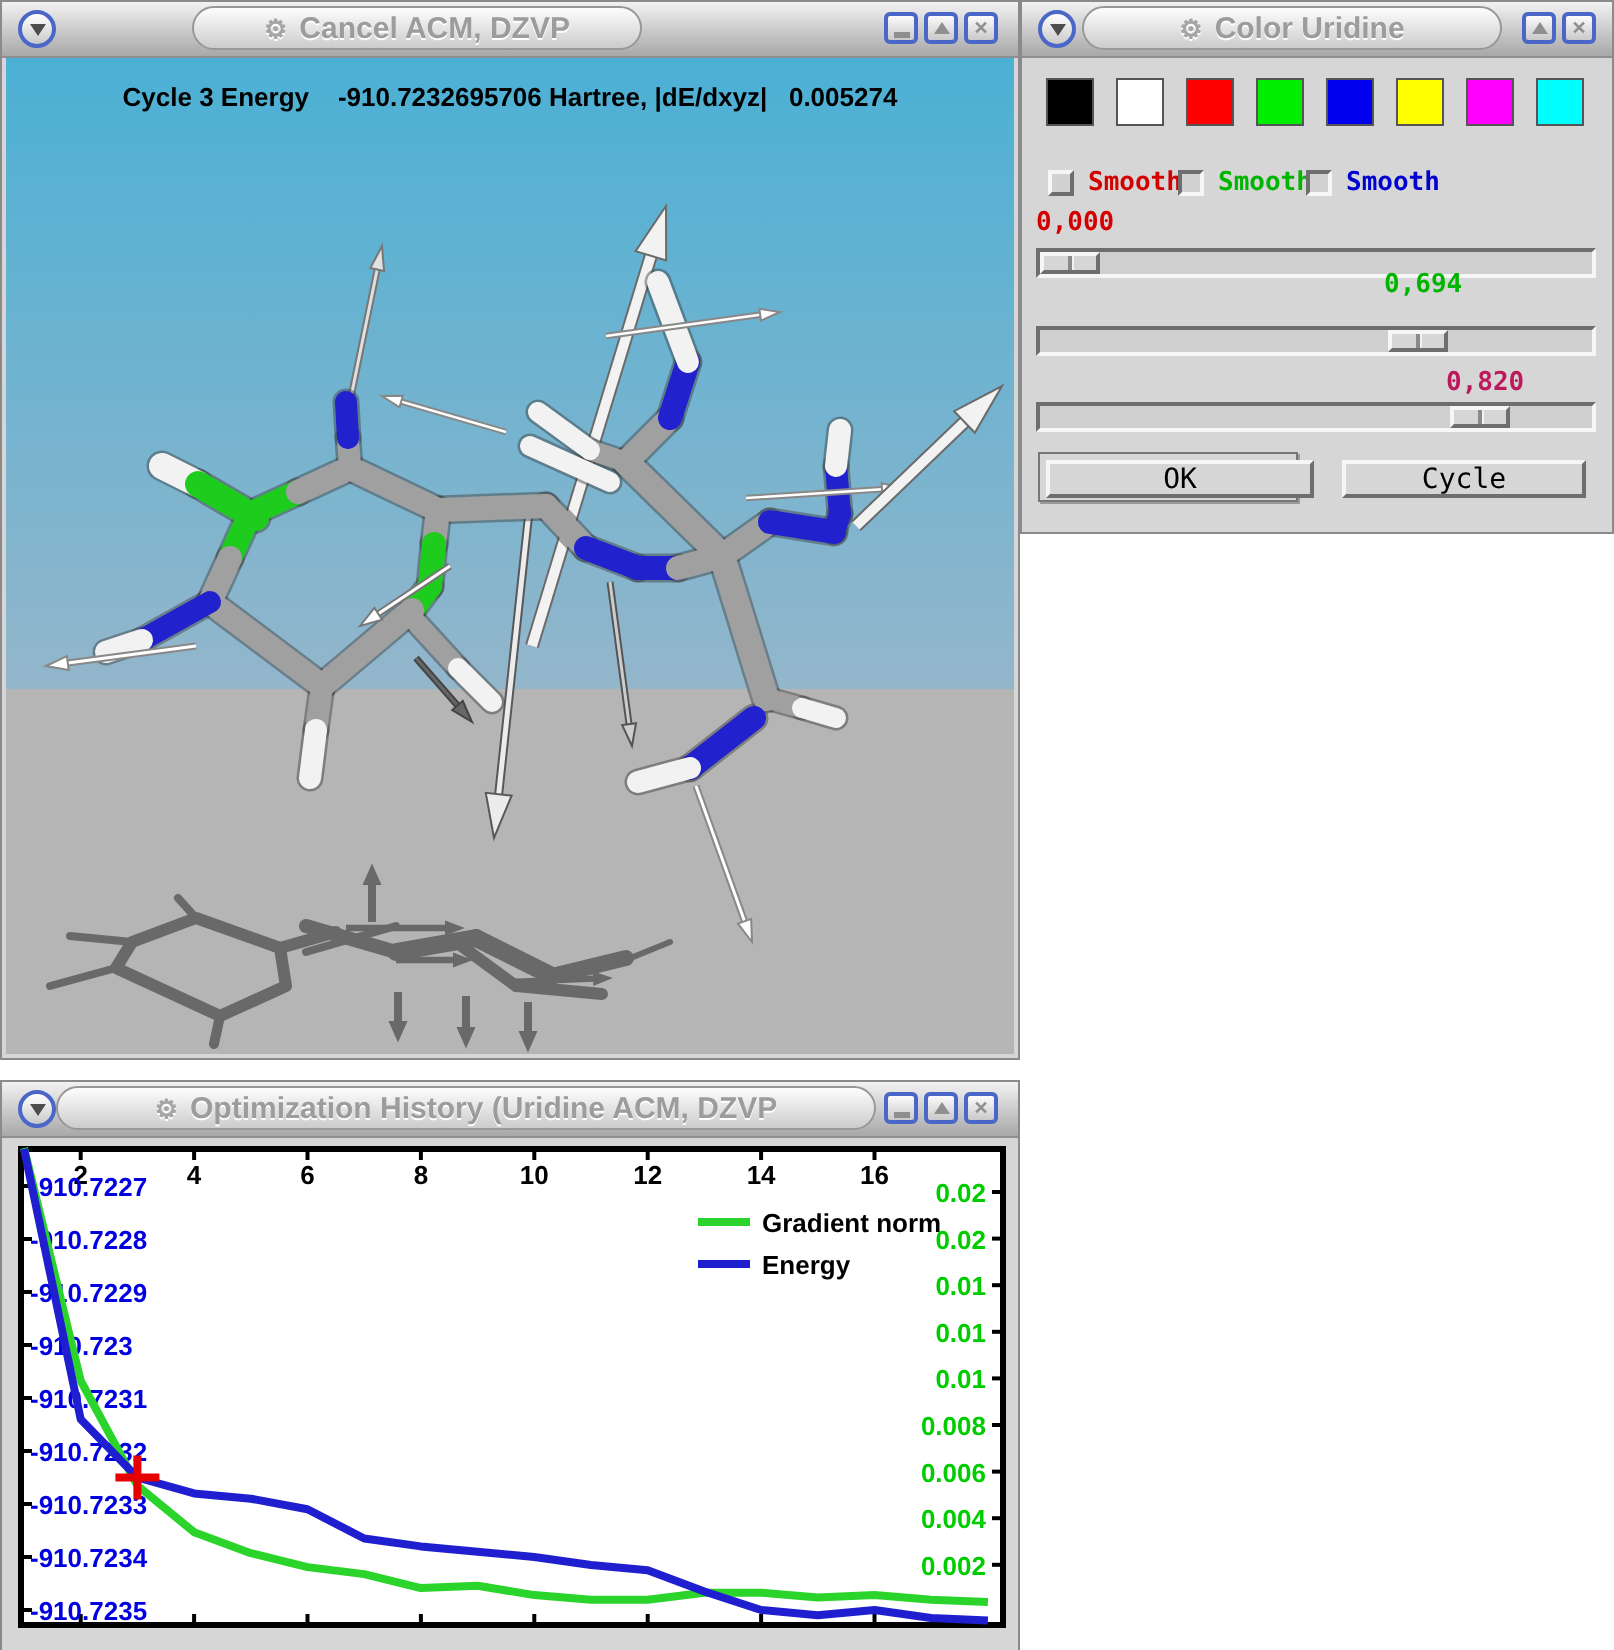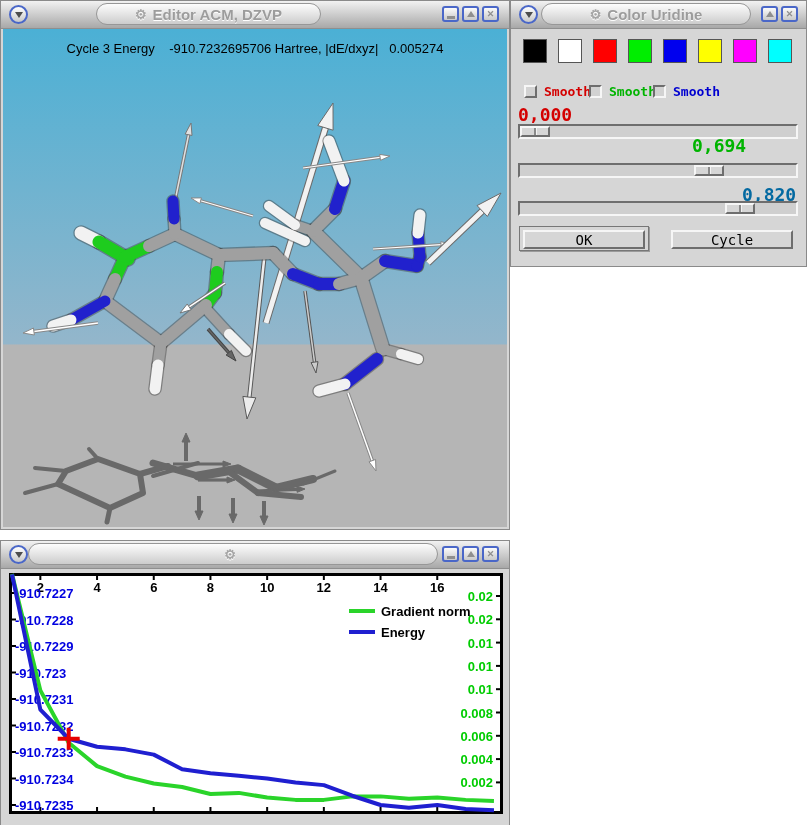--- a/index.html
+++ b/index.html
@@ -24,31 +24,31 @@
     background:linear-gradient(#fbfbfb,#c9c9c9);display:flex;align-items:center;justify-content:center;
     font-size:9px;font-weight:bold;color:#8f8f8f;}
   .wbtn .minbar{width:8px;height:3px;background:#8f8f8f;margin-top:6px;}
   .wbtn .eject{width:0;height:0;border-left:4px solid transparent;border-right:4px solid transparent;
     border-bottom:6px solid #8f8f8f;}
   
   #viewer-content{position:absolute;left:2px;top:28px;width:504px;height:498px;overflow:hidden;}
   #viewer-sky{position:absolute;left:0;top:0;width:100%;height:100%;
     background:linear-gradient(#4bb0d5 0%,#93b6cb 63%,#93b6cb 63.3%,#b5b5b5 63.4%,#b5b5b5 100%);}
   #status-line{position:absolute;left:0;top:12px;width:100%;text-align:center;
-    font-weight:normal;font-size:13px;color:#000;white-space:pre;}
+    font-weight:bold;font-size:13px;color:#000;white-space:pre;}
   
   .swatch{position:absolute;width:24px;height:24px;border:1px solid #555;box-sizing:border-box;}
   .cbrow{position:absolute;display:flex;align-items:center;
     font-family:"DejaVu Sans Mono",monospace;font-size:13px;font-weight:bold;}
   .cb{width:13px;height:13px;background:#d2d2d2;box-sizing:border-box;margin-right:7px;}
   .cb.raised{border-top:2px solid #f6f6f6;border-left:2px solid #f6f6f6;
     border-bottom:2px solid #6e6e6e;border-right:2px solid #6e6e6e;}
   .cb.sunken{border-top:2px solid #6e6e6e;border-left:2px solid #6e6e6e;
     border-bottom:2px solid #f6f6f6;border-right:2px solid #f6f6f6;}
-  .slider-val{position:absolute;font-family:"DejaVu Sans Mono",monospace;font-size:18px;font-weight:bold;}
+  .slider-val{position:absolute;font-family:"DejaVu Sans Mono",monospace;font-size:13px;font-weight:bold;}
   .trough{position:absolute;height:15px;width:280px;background:#cfcfcf;box-sizing:border-box;
     border-top:2px solid #6e6e6e;border-left:2px solid #6e6e6e;
     border-bottom:2px solid #f6f6f6;border-right:2px solid #f6f6f6;}
   .thumb{position:absolute;top:0px;width:30px;height:11px;background:#d6d6d6;box-sizing:border-box;
     border-top:2px solid #f6f6f6;border-left:2px solid #f6f6f6;
     border-bottom:2px solid #6e6e6e;border-right:2px solid #6e6e6e;}
   .thumb .div{position:absolute;left:12px;top:0;width:2px;height:7px;background:#8a8a8a;border-right:1px solid #f2f2f2;}
   .btn-ring{position:absolute;border:1px solid #777;box-sizing:border-box;
     box-shadow:1px 1px 0 #9a9a9a;}
   .mbtn{position:absolute;background:#d6d6d6;box-sizing:border-box;text-align:center;
@@ -60,21 +60,21 @@
 </head>
 <body>
 
 <div class="win" id="viewer-window" style="left:0;top:0;width:510px;height:530px;">
   <div class="titlebar">
     <div class="menu-circle">
         <div class="tri"></div>
       </div>
     <div class="pill" style="left:95px;width:225px;">
       <span class="gear">⚙</span>
-      <span>Editor ACM, DZVP</span>
+      <span>Cancel ACM, DZVP</span>
     </div>
     <div class="winbtns" style="right:10px;">
       <div class="wbtn">
           <div class="minbar"></div>
         </div>
       <div class="wbtn">
           <div class="eject"></div>
         </div>
       <div class="wbtn">
           <span>✕</span>
@@ -296,39 +296,40 @@
         <div class="thumb" style="left: 0px;">
           <div class="div"></div>
         </div>
       </div>
       <div class="slider-val" style="color: rgb(0, 180, 0); left: 181px; top: 106px;">0,694</div>
       <div class="trough" style="left: 7px; top: 134px;">
         <div class="thumb" style="left: 174px;">
           <div class="div"></div>
         </div>
       </div>
-      <div class="slider-val" style="color: #0369a1; left: 212px; top: 155px; margin-left: 19px;">0,820</div>
+      <div class="slider-val" style="color: #be185d; left: 212px; top: 155px;">0,820</div>
       <div class="trough" style="left: 7px; top: 172px;">
         <div class="thumb" style="left: 205px;">
           <div class="div"></div>
         </div>
       </div>
     </div>
   <div class="btn-ring" style="left:8px;top:225px;width:130px;height:25px;"></div>
-  <div class="mbtn" style="left:12px;top:229px;width:122px;height:19px;">OK</div>
+  <div class="mbtn" style="left:12px;top:229px;width:134px;height:19px;">OK</div>
   <div class="mbtn" style="left:160px;top:229px;width:122px;height:19px;">Cycle</div>
 </div>
 
 <div class="win" id="history-window" style="left:0;top:540px;width:510px;height:285px;border-bottom:none;">
   <div class="titlebar">
     <div class="menu-circle">
         <div class="tri"></div>
       </div>
     <div class="pill" style="left:27px;width:410px;">
       <span class="gear">⚙</span>
+      <span>Optimization History (Uridine ACM, DZVP</span>
     </div>
     <div class="winbtns" style="right:10px;">
       <div class="wbtn">
           <div class="minbar"></div>
         </div>
       <div class="wbtn">
           <div class="eject"></div>
         </div>
       <div class="wbtn">
           <span>✕</span>

